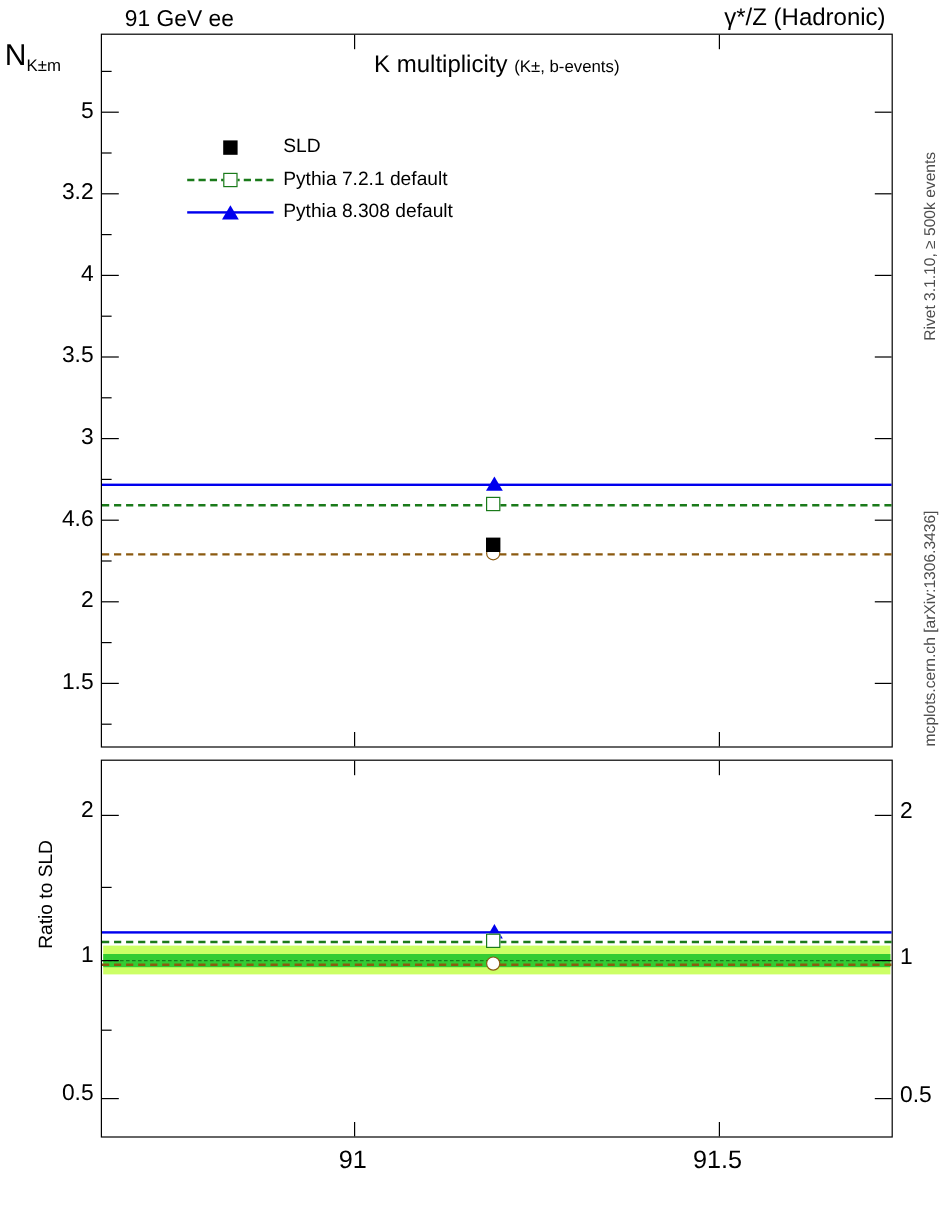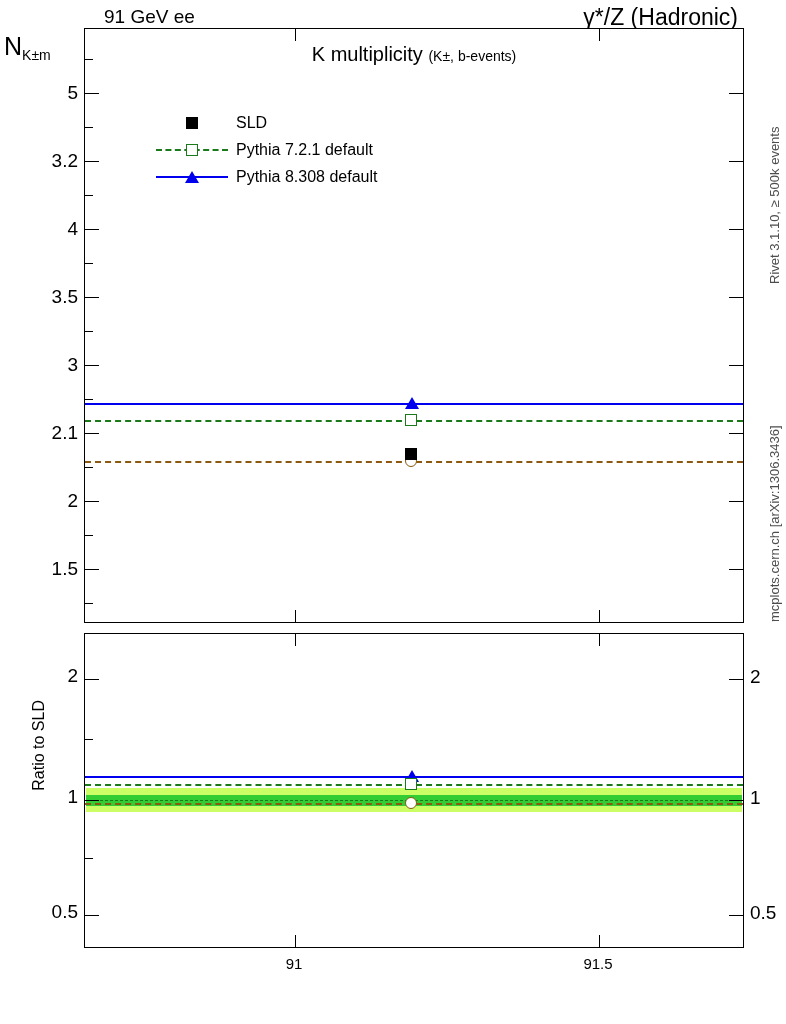--- a/index.html
+++ b/index.html
@@ -23,21 +23,21 @@
 
   
   .hdr-left {
     left: 104px;
     top: 6px;
     font-size: 19px;
   }
   .hdr-right {
     right: 48px;
     top: 4px;
-    font-size: 23px;
+    font-size: 20px;
   }
 
   
   .vcap {
     writing-mode: vertical-rl;
     transform: rotate(180deg);
     font-size: 13px;
     color: #4d4d4d;
     letter-spacing: 0px;
     white-space: nowrap;
@@ -75,21 +75,21 @@
     right: 0;
     font-size: 19px;
     text-align: right;
     transform: translateY(-50%);
     white-space: nowrap;
   }
   .ylab-col { position: absolute; left: 22px; width: 56px; }
 
   .xlab {
     position: absolute;
-    font-size: 15px;
+    font-size: 21px;
     transform: translateX(-50%);
     white-space: nowrap;
   }
 
   
   .ytitle-main {
     left: 4px;
     top: 34px;
     font-size: 25px;
     line-height: 1;
@@ -204,21 +204,21 @@
   <div class="abs ytitle-main">
     <span>N</span><span class="sub">K±m</span>
   </div>
 
   <div class="ylab-col">
     <div class="ylab" style="top:93px">5</div>
     <div class="ylab" style="top:161px">3.2</div>
     <div class="ylab" style="top:229px">4</div>
     <div class="ylab" style="top:297px">3.5</div>
     <div class="ylab" style="top:365px">3</div>
-    <div class="ylab" style="top:433px">2.1</div>
+    <div class="ylab" style="top:433px">4.6</div>
     <div class="ylab" style="top:501px">2</div>
     <div class="ylab" style="top:569px">1.5</div>
   </div>
 
   <div class="abs" id="mainframe">
 
     <div class="tick-h" style="left:0;top:64px;width:14px"></div>
     <div class="tick-h" style="left:0;top:132px;width:14px"></div>
     <div class="tick-h" style="left:0;top:200px;width:14px"></div>
     <div class="tick-h" style="left:0;top:268px;width:14px"></div>

